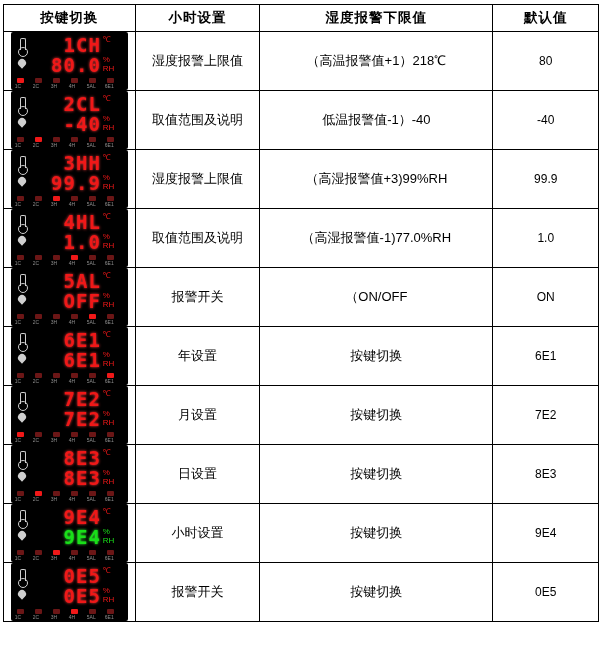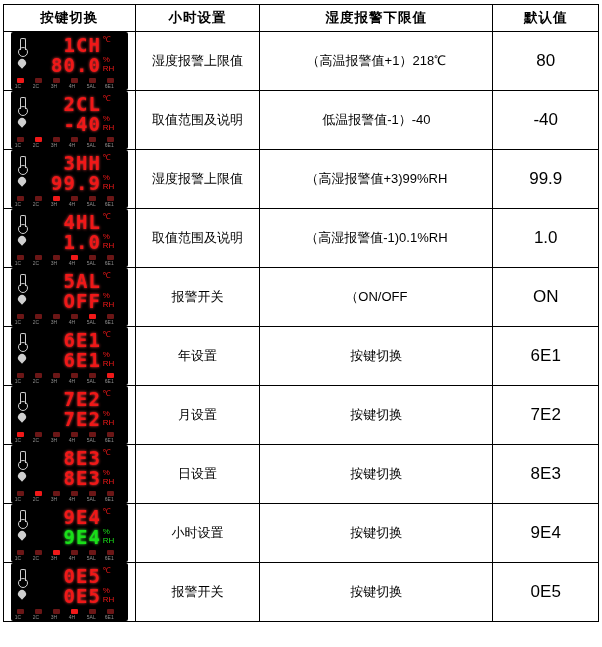--- a/index.html
+++ b/index.html
@@ -34,21 +34,21 @@
   }
   .col-display { width: 131px; }
   .col-func { width: 124px; }
   .col-range { width: 232px; }
   .col-default { width: 105px; }
 
   td.func, td.range, td.default {
     font-size: 13px;
     line-height: 1.4;
   }
-  td.default { font-size: 17px; }
+  td.default { font-size: 12px; }
 
   td.displaycell {
     padding: 4px 6px 4px 6px;
   }
 
   
   .led {
     position: relative;
     background: #000;
     width: 117px;
@@ -336,21 +336,21 @@
                 <span style="left:22px">2C</span>
                 <span style="left:40px">3H</span>
                 <span style="left:58px">4H</span>
                 <span style="left:76px">5AL</span>
                 <span style="left:94px">6E1</span>
               </div>
             </div>
           </div>
         </td>
         <td class="func">取值范围及说明</td>
-        <td class="range">（高湿报警值-1)0.1%RH</td>
+        <td class="range">（高湿报警值-1)77.0%RH</td>
         <td class="default">1.0</td>
       </tr>
       <tr>
         <td class="displaycell">
           <div class="led">
             <div class="row row1">
               <span class="icon">
                 <span class="thermo"></span>
                 <span class="thermo-bulb"></span>
               </span>

